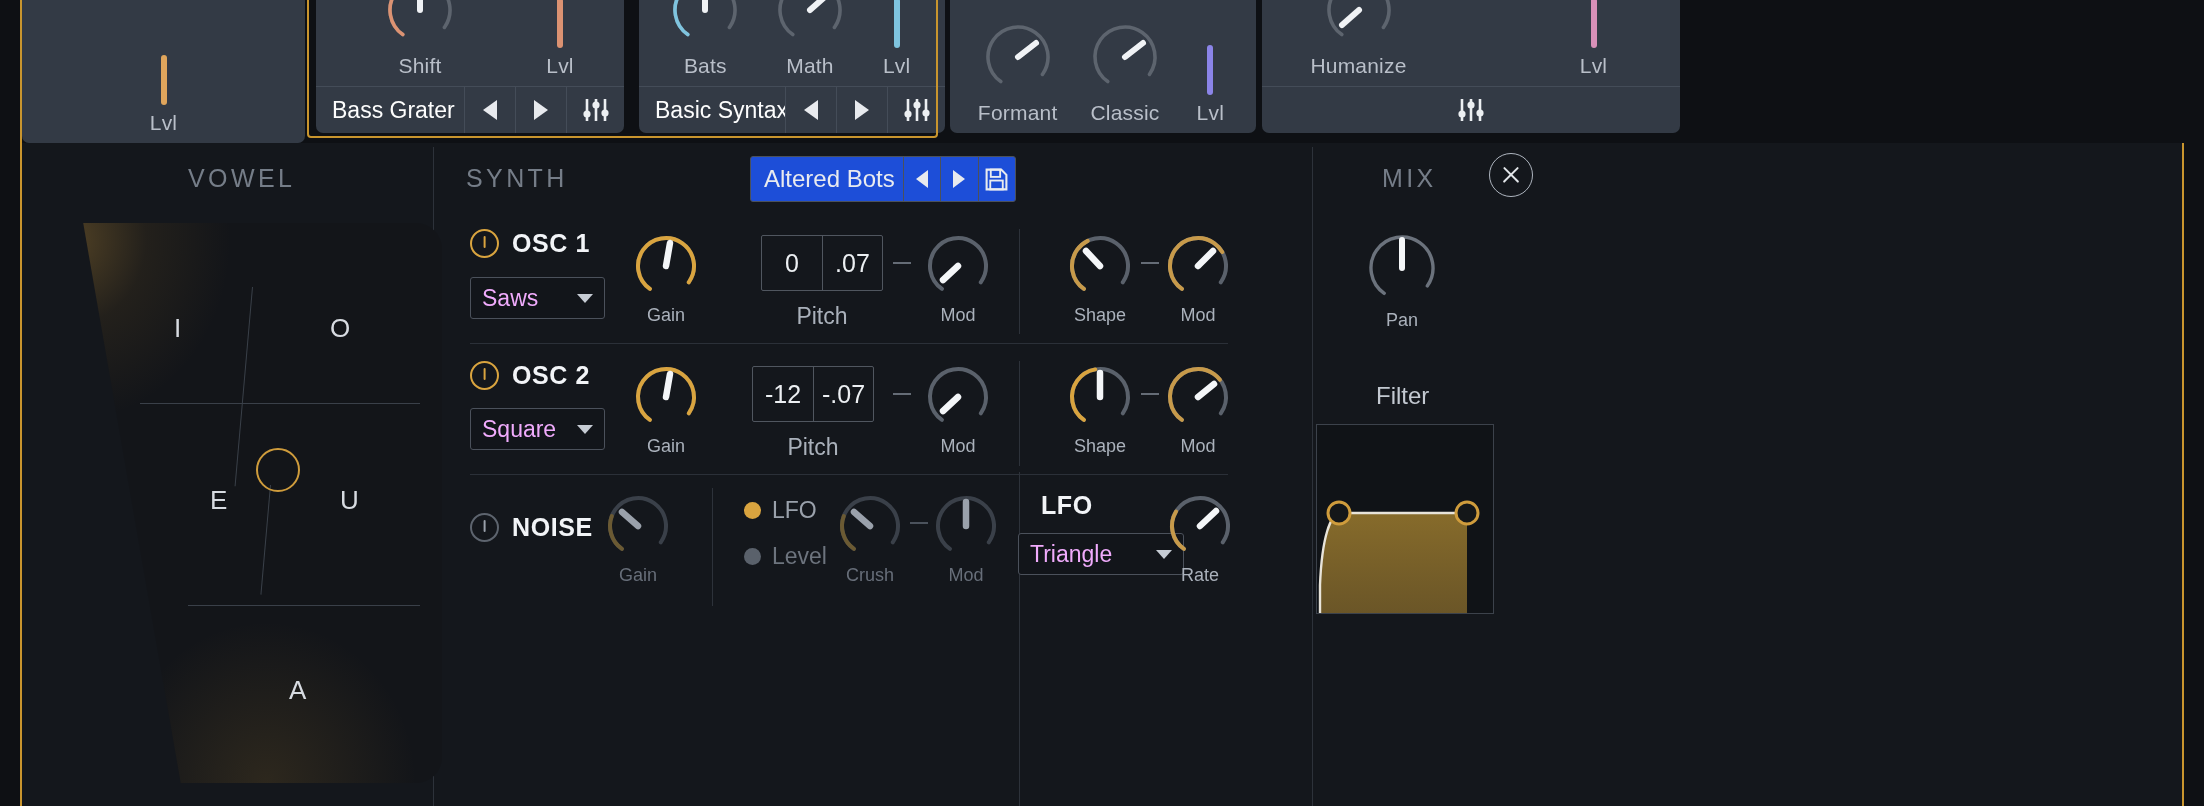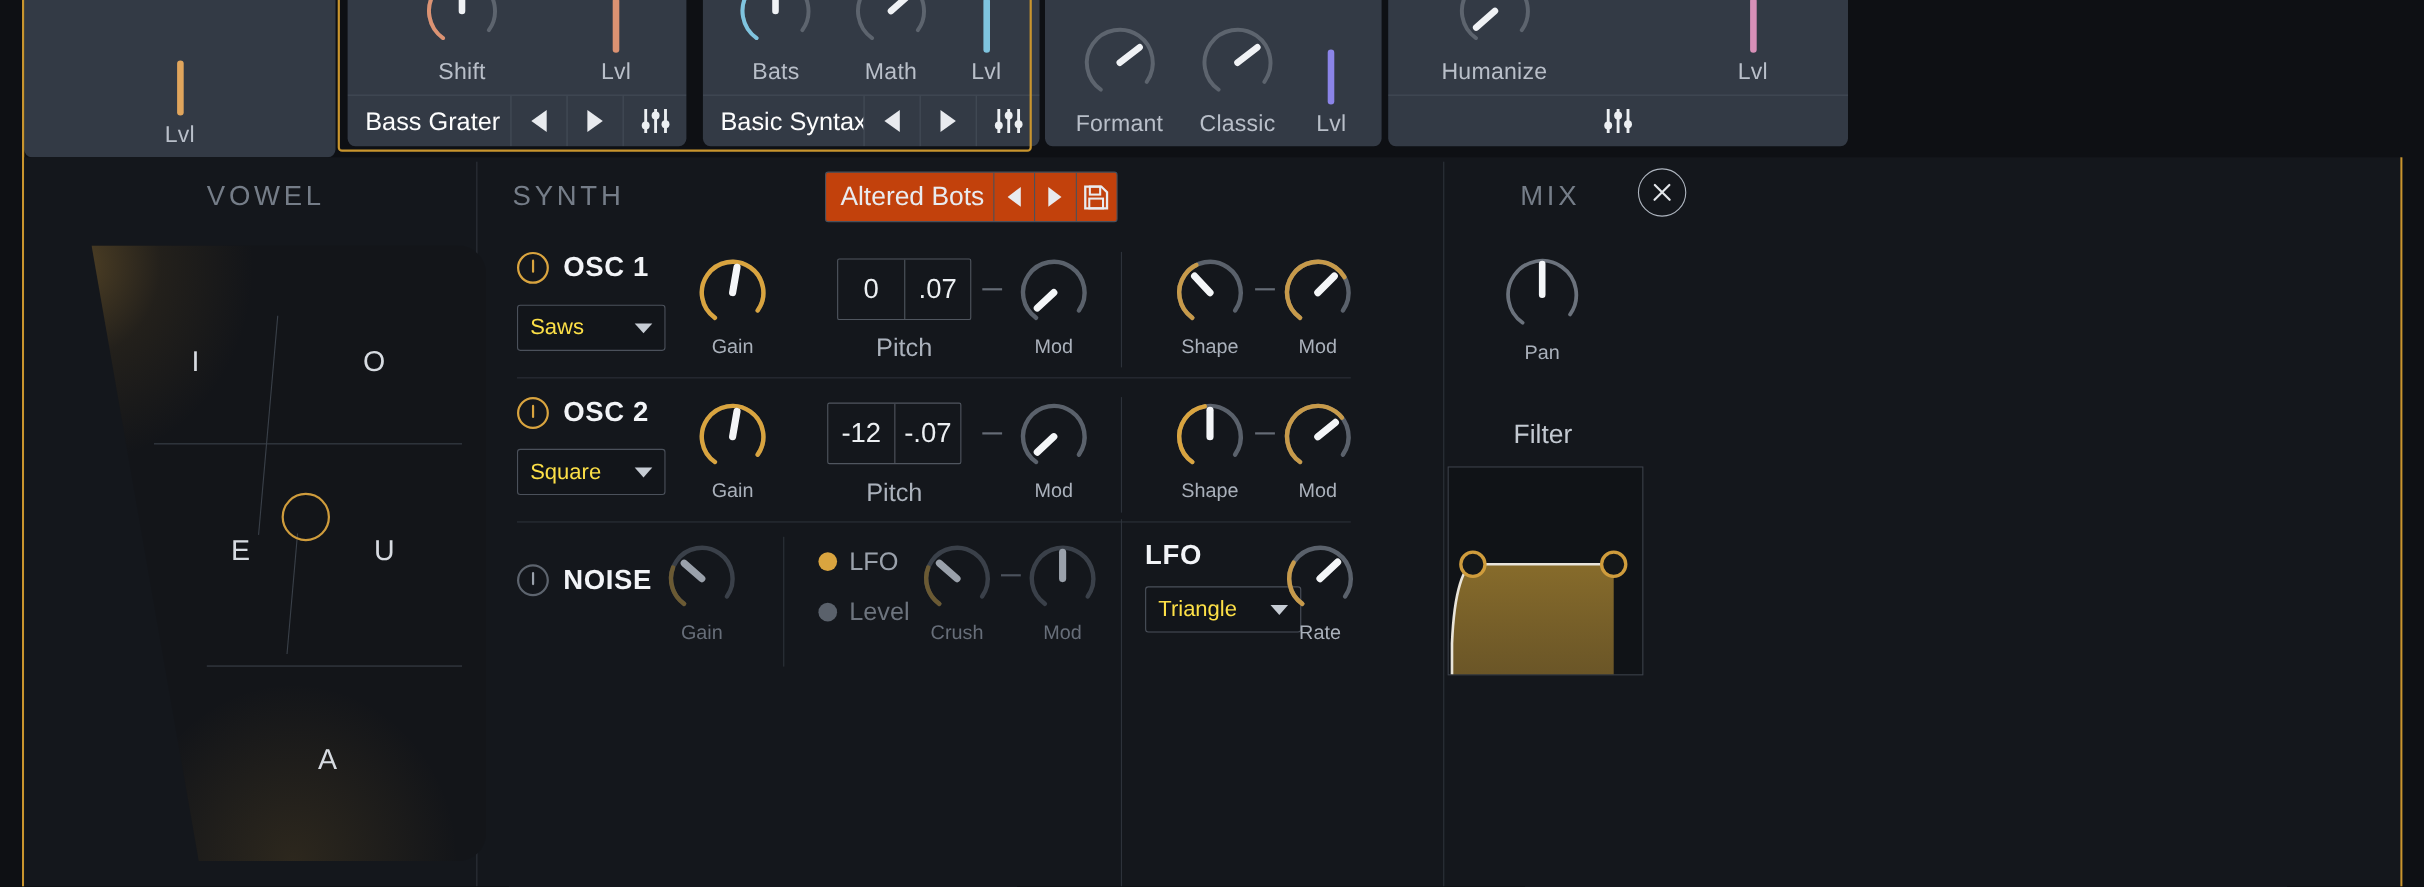--- a/index.html
+++ b/index.html
@@ -94,21 +94,21 @@
   .vl { position: absolute; background: #3a4049; }
   .vowel-label { position: absolute; font-size: 26px; color: #d7dbe1; }
   .vowel-dot {
     position: absolute; width: 44px; height: 44px; border-radius: 50%;
     border: 2.5px solid #cf9c3c; background: transparent; cursor: grab;
   }
 
   
   .preset-sel {
     position: absolute; display: flex; align-items: stretch;
-    border: 1px solid #4b515b; border-radius: 3px; height: 46px; background: #c2410c;
+    border: 1px solid #4b515b; border-radius: 3px; height: 46px; background: #1d4ed8;
   }
   .preset-sel .pname {
     width: 180px; display: flex; align-items: center; padding-left: 13px;
     font-size: 24px; color: #e9ebef; white-space: nowrap; overflow: hidden;
   }
   .preset-sel .pbtn {
     width: 45px; display: flex; align-items: center; justify-content: center;
     border-left: 1px solid #4b515b; cursor: pointer;
   }
 
@@ -124,21 +124,21 @@
   }
   .pwr.off { border-color: #5d646e; }
   .pwr.off::after { background: #9aa1ab; }
   .osc-name { font-size: 25px; font-weight: bold; color: #f2f4f7; letter-spacing: .6px; white-space: nowrap; }
 
   .sel-drop {
     position: absolute; height: 42px; width: 135px;
     border: 1px solid #4b515b; border-radius: 3px; background: #12151a;
     display: flex; align-items: center; padding: 0 11px; cursor: pointer;
   }
-  .sel-drop .txt { flex: 1; font-size: 20px; color: #fde047; white-space: nowrap; }
+  .sel-drop .txt { flex: 1; font-size: 23px; color: #f0abfc; white-space: nowrap; }
   .chev {
     width: 0; height: 0; border-left: 8px solid transparent; border-right: 8px solid transparent;
     border-top: 9px solid #c6ccd4;
   }
 
   
   .kn { position: absolute; display: flex; flex-direction: column; align-items: center; }
   .kn .lab { font-size: 18px; color: #aab1bb; margin-top: 3px; white-space: nowrap; }
   .kn.dim .lab { color: #676e79; }
 
@@ -534,21 +534,21 @@
       <svg width="72" height="72" viewBox="0 0 72 72">
         <circle cx="36" cy="36" r="28" fill="none" stroke="#3a4049" stroke-width="4" stroke-dasharray="132 176" stroke-linecap="round" transform="rotate(125 36 36)"></circle>
         <line x1="36" y1="36" x2="36" y2="12" stroke="#9aa1ab" stroke-width="6.5" stroke-linecap="round"></line>
       </svg>
       <span class="lab">Mod</span>
     </div>
 
     <div class="vdiv" style="left:997px; top:329px; height:334px;"></div>
 
     <span class="lfo-title" style="left:1019px; top:348px;">LFO</span>
-    <div class="sel-drop" style="left:1019px; top:390px; width:142px;">
+    <div class="sel-drop" style="left:996px; top:390px; width:166px;">
       <span class="txt">Triangle</span>
       <span class="chev"></span>
     </div>
     <div class="kn" style="left:1142px; top:347px;">
       <svg width="72" height="72" viewBox="0 0 72 72">
         <circle cx="36" cy="36" r="28" fill="none" stroke="#5a616b" stroke-width="4" stroke-dasharray="132 176" stroke-linecap="round" transform="rotate(125 36 36)"></circle>
         <circle cx="36" cy="36" r="28" fill="none" stroke="#c79a4a" stroke-width="4" stroke-dasharray="42 176" stroke-linecap="round" transform="rotate(125 36 36)"></circle>
         <line x1="36" y1="36" x2="52" y2="21" stroke="#f4f6f8" stroke-width="6.5" stroke-linecap="round"></line>
       </svg>
       <span class="lab">Rate</span>

